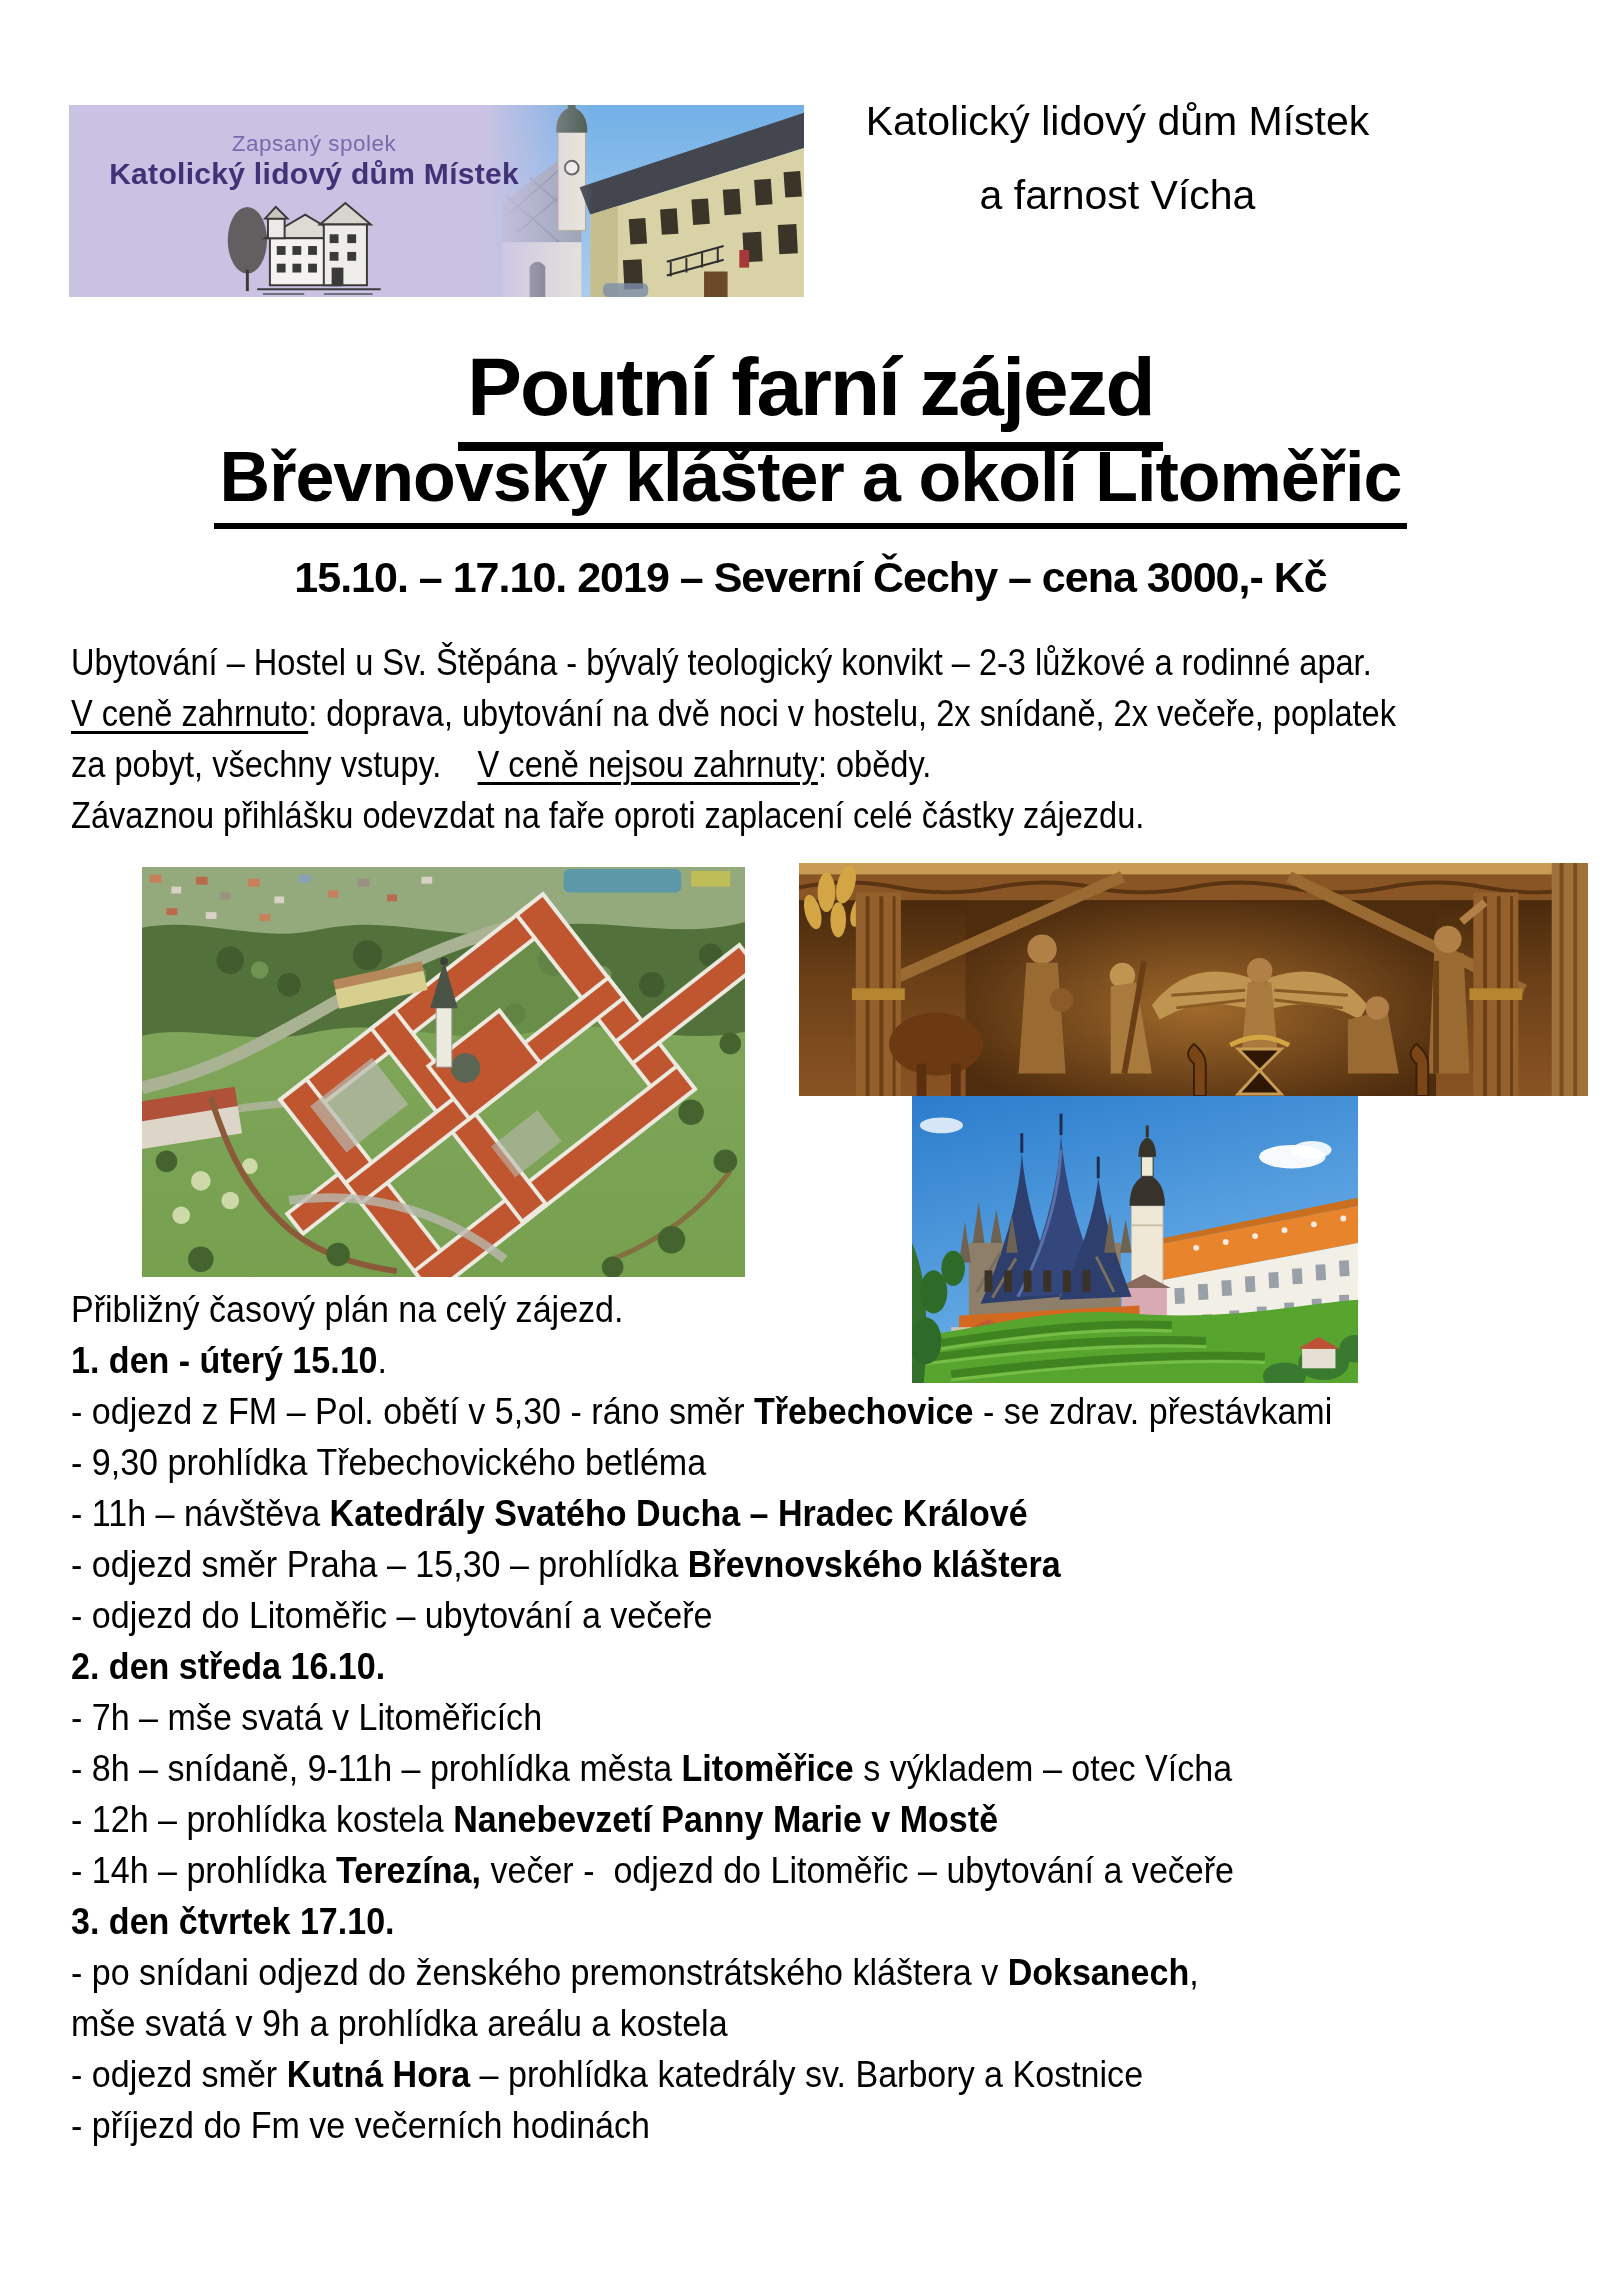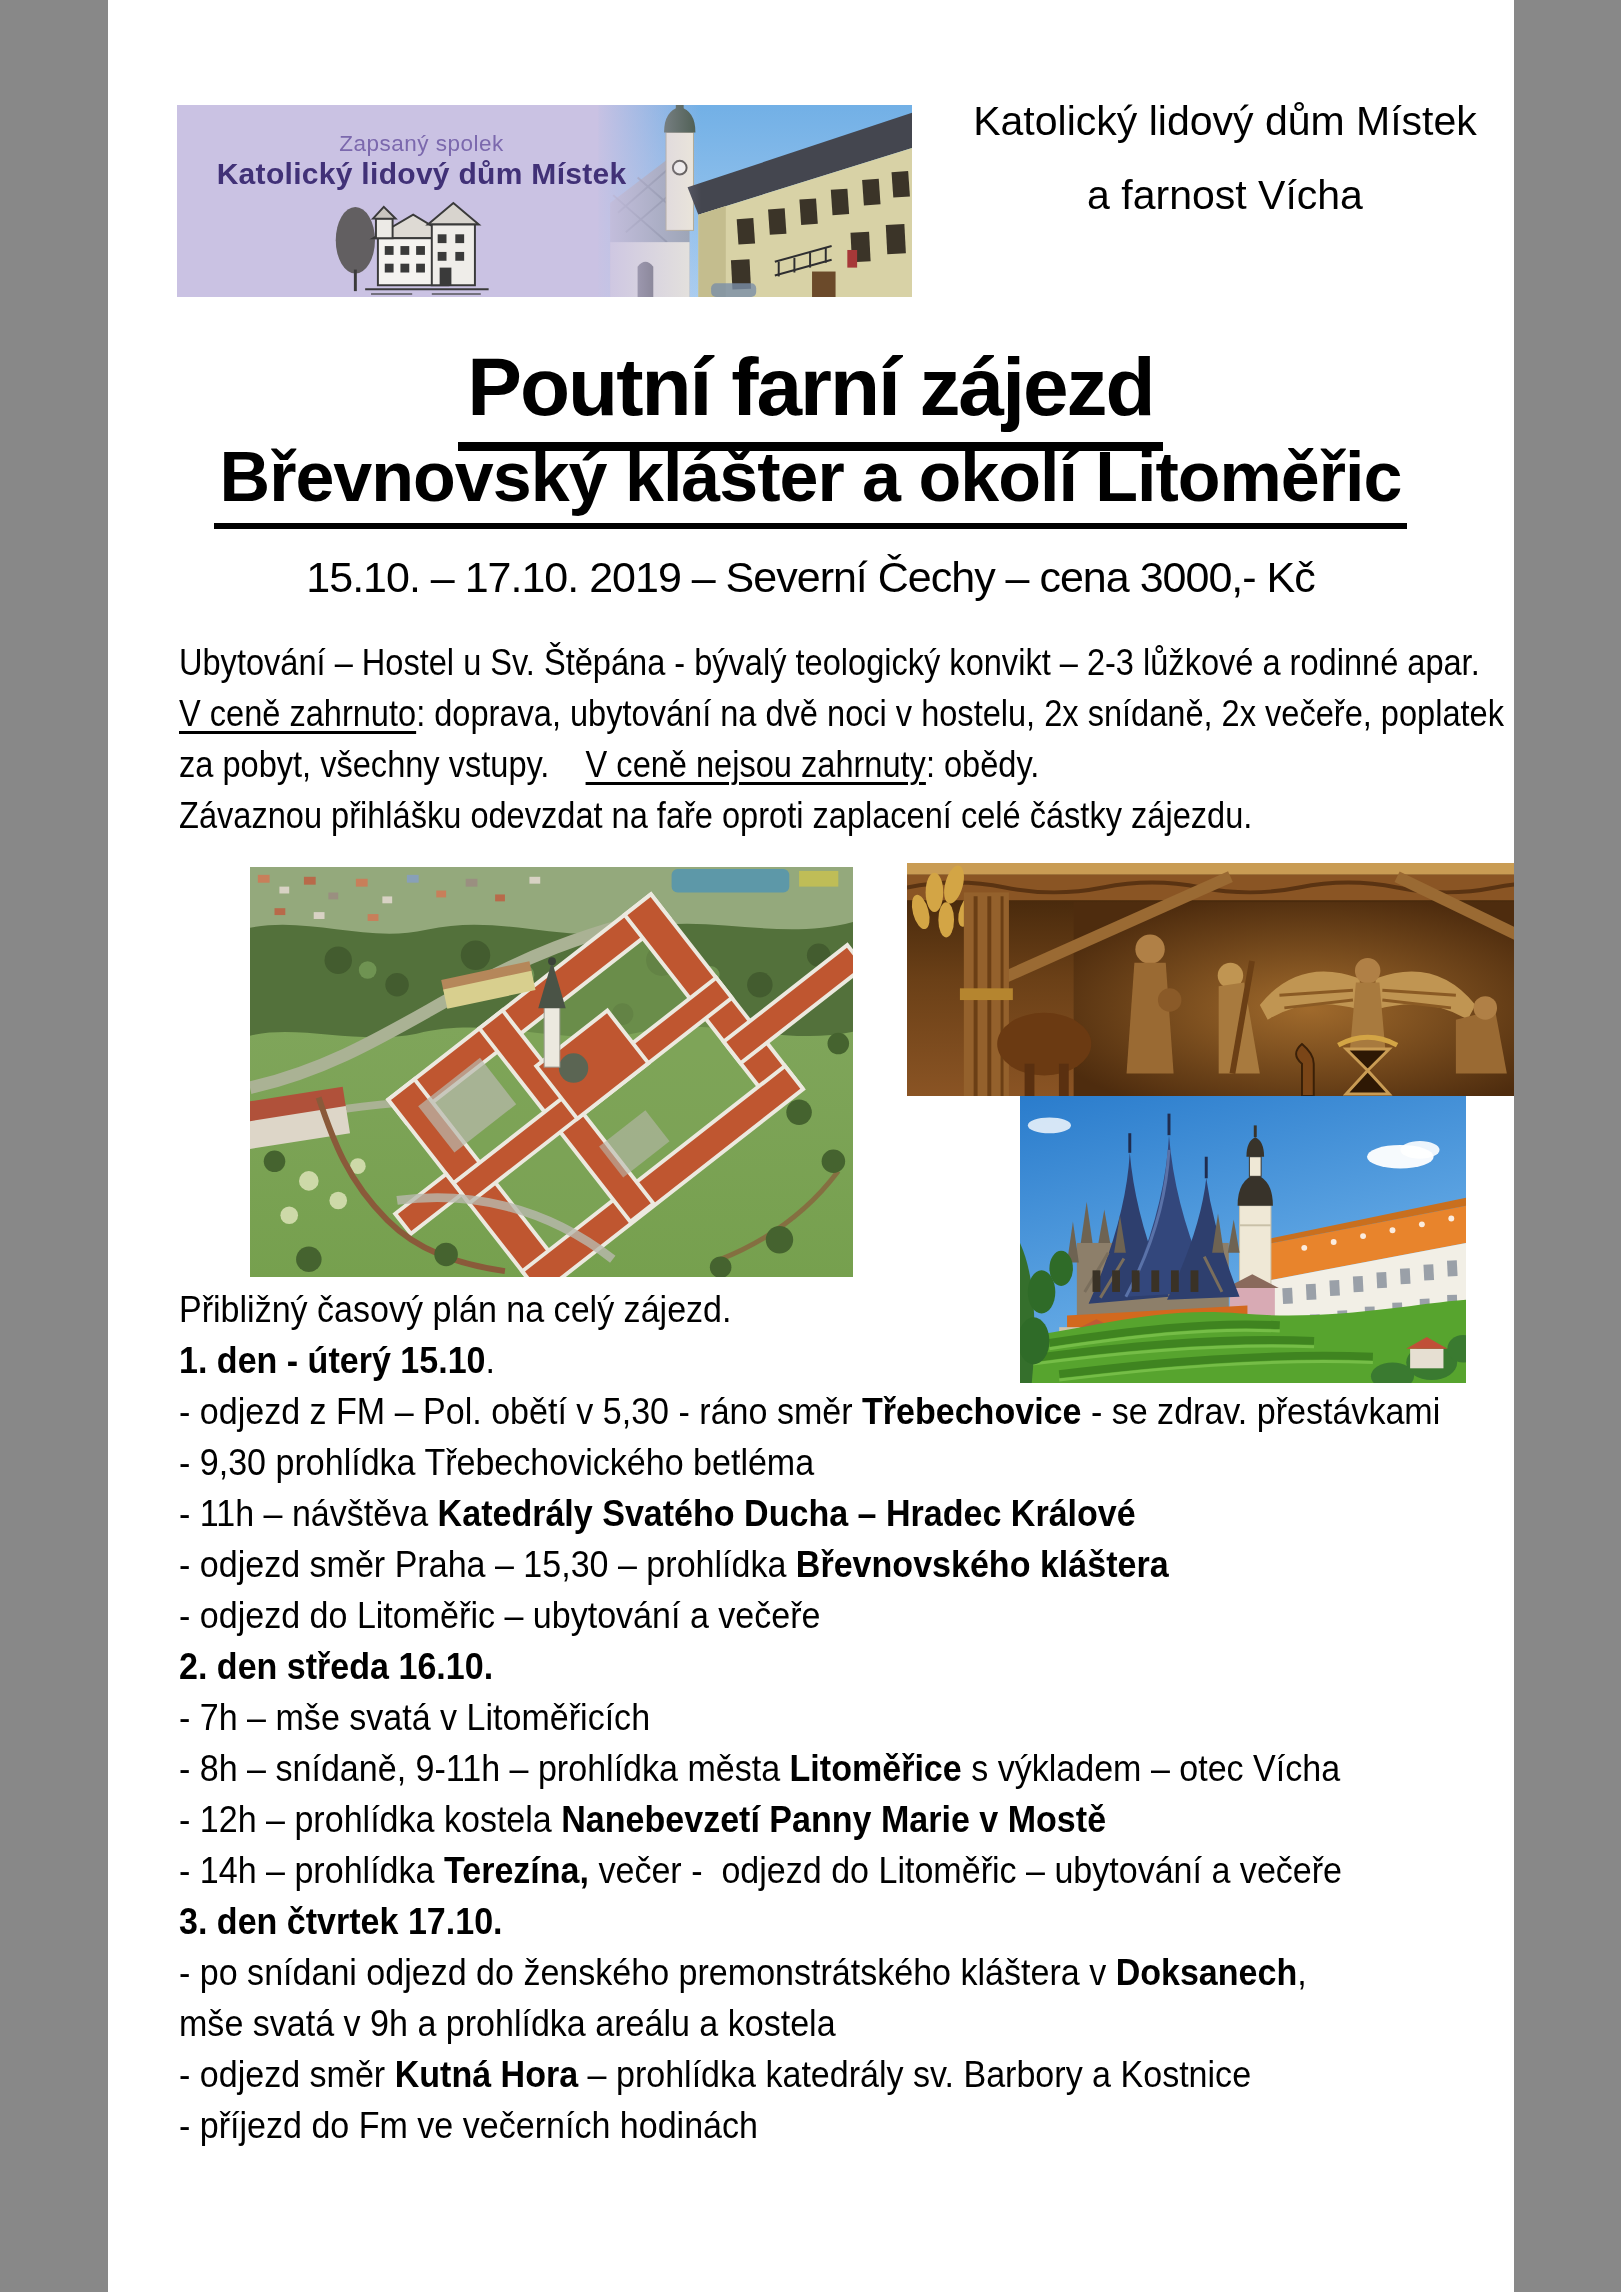--- a/index.html
+++ b/index.html
@@ -1,17 +1,17 @@
 <!DOCTYPE html>
 <html><head>
 <meta charset="utf-8">
 <style>
   html,body{margin:0;padding:0;background:#888;}
   .page{
-    position:relative;width:1406px;height:2293px;margin:0 auto;
+    position:relative;width:1621px;height:2293px;margin:0 auto;
     background:#ffffff;overflow:hidden;
     font-family:"Liberation Sans", sans-serif;color:#000;
   }
   
   .banner{position:absolute;left:69px;top:105px;width:735px;height:192px;}
   .banner svg{position:absolute;left:0;top:0;width:100%;height:100%;}
   .logo-sub{
     position:absolute;left:59px;top:25.5px;width:372px;text-align:center;
     font-size:22.5px;color:#7b68ad;letter-spacing:0.5px;
   }
@@ -29,21 +29,21 @@
     display:inline-block;font-size:82px;font-weight:bold;letter-spacing:-2px;
     border-bottom:9.8px solid #000;padding:0 9.8px 7.8px 9.8px;margin-top:40px;
   }
   .subtitle-wrap{position:absolute;left:0;top:437px;width:100%;text-align:center;}
   .subtitle-text{
     display:inline-block;font-size:70px;font-weight:bold;letter-spacing:-1px;
     border-bottom:6.9px solid #000;padding:0 5.9px 5.9px 5.9px;
   }
   .dateline{
     position:absolute;left:0;top:553px;width:100%;text-align:center;
-    font-size:43px;font-weight:normal;letter-spacing:-1px;
+    font-size:43px;font-weight:bold;letter-spacing:-1px;
   }
   
   .intro{
     position:absolute;left:71px;top:637px;width:1529px;
     font-size:37px;line-height:51px;white-space:pre-wrap;
     transform:scaleX(0.88);transform-origin:0 0;
   }
   .schedule{
     position:absolute;left:71px;top:1284px;width:1568px;
     font-size:37px;line-height:51px;white-space:pre-wrap;

